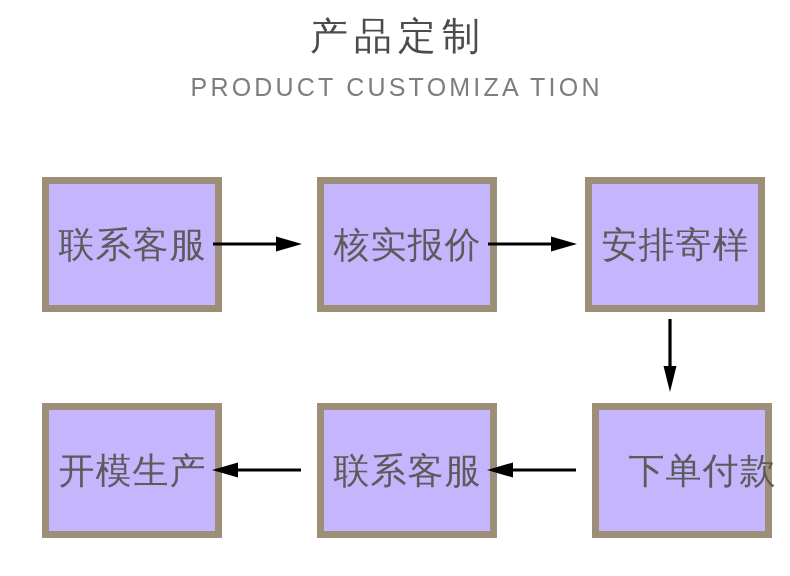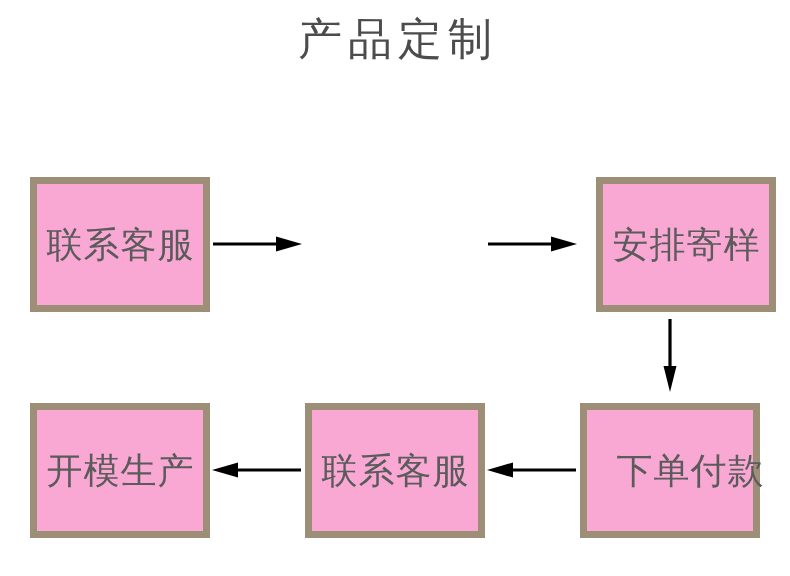--- a/index.html
+++ b/index.html
@@ -27,21 +27,21 @@
     position: absolute;
     top: 0;
     left: 0;
     width: 790px;
     text-align: center;
   }
 
   #page-title {
     margin: 0;
     padding-top: 17px;
-    font-size: 44px;
+    font-size: 38px;
     line-height: 1.0;
     font-weight: 300;
     color: #4c4c4c;
     letter-spacing: 6px;
     text-indent: 6px;
     font-family: "Liberation Sans", "DejaVu Sans", sans-serif;
   }
 
   #page-subtitle {
     margin: 0;
@@ -56,41 +56,42 @@
     white-space: pre;
   }
 
   
   .flow-box {
     position: absolute;
     width: 180px;
     height: 135px;
     box-sizing: border-box;
     border: 7px solid #9d8e78;
-    background: #f9a8d4;
+    background: #c4b5fd;
     display: flex;
     align-items: center;
     justify-content: center;
+    margin-left: 12px;
   }
 
   .flow-box-label {
     font-size: 36px;
     line-height: 1.0;
     font-weight: 300;
     color: #5b5b5b;
     letter-spacing: 1px;
     text-indent: 1px;
     white-space: nowrap;
     font-family: "Liberation Sans", "DejaVu Sans", sans-serif;
   }
 
   
   #box-contact      { left: 30px;  top: 177px; }
   #box-quote        { left: 305px; top: 177px; }
-  #box-sample       { left: 596px; top: 177px; }
+  #box-sample       { left: 573px; top: 177px; }
   #box-payment      { left: 580px; top: 403px; padding-left: 40px; }
   #box-production   { left: 305px; top: 403px; }
   #box-receipt      { left: 30px;  top: 403px; }
 
   
   .arrow {
     position: absolute;
   }
 
   .arrow-h {
@@ -109,26 +110,30 @@
   #arrow-payment-production { left: 487px; top: 458px; }
   #arrow-production-receipt { left: 212px; top: 458px; }
 </style>
 </head>
 <body>
 
 <div id="flow-page">
 
   <div id="header-block">
     <h1 id="page-title">产品定制</h1>
+    <div id="page-subtitle">PRODUCT CUSTOMIZA TION</div>
   </div>
 
   <div class="flow-box" id="box-contact">
     <span class="flow-box-label">联系客服</span>
   </div>
 
+  <div class="flow-box" id="box-quote">
+    <span class="flow-box-label">核实报价</span>
+  </div>
 
   <div class="flow-box" id="box-sample">
     <span class="flow-box-label">安排寄样</span>
   </div>
 
   <div class="flow-box" id="box-payment">
     <span class="flow-box-label">下单付款</span>
   </div>
 
   <div class="flow-box" id="box-production">

